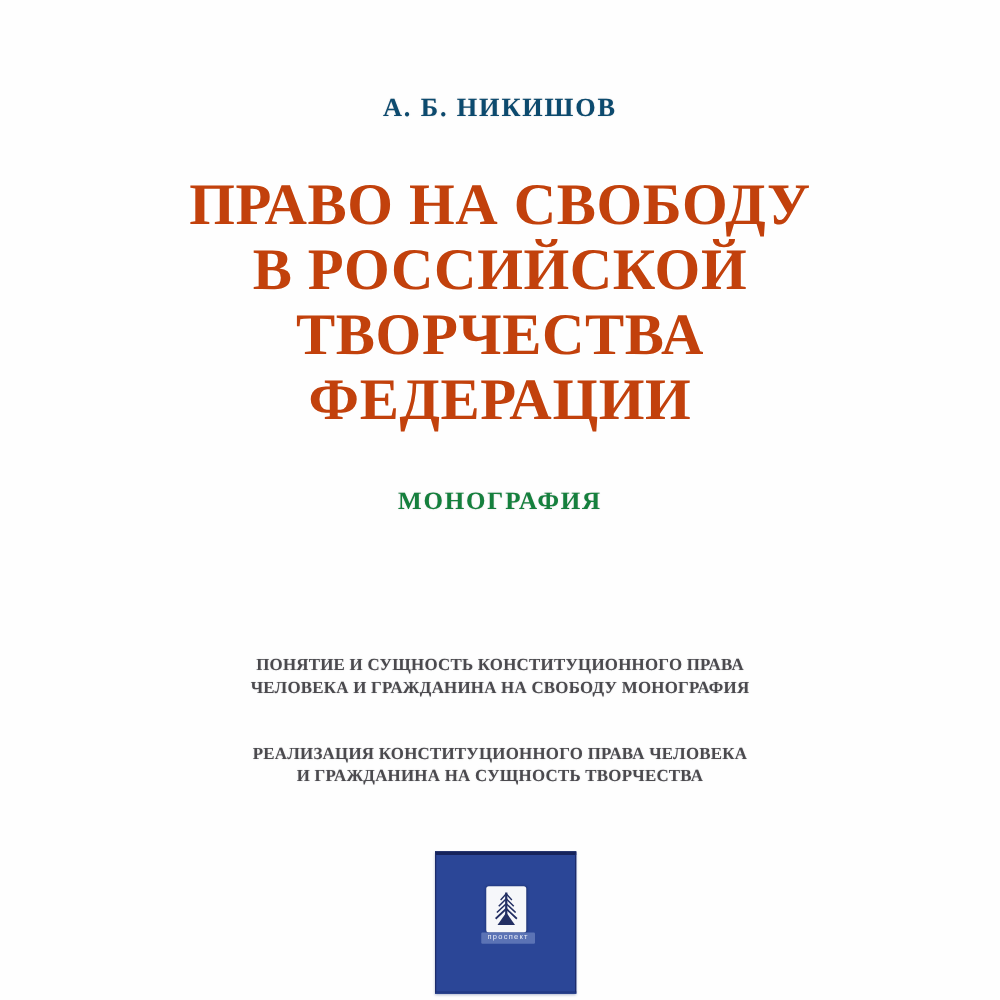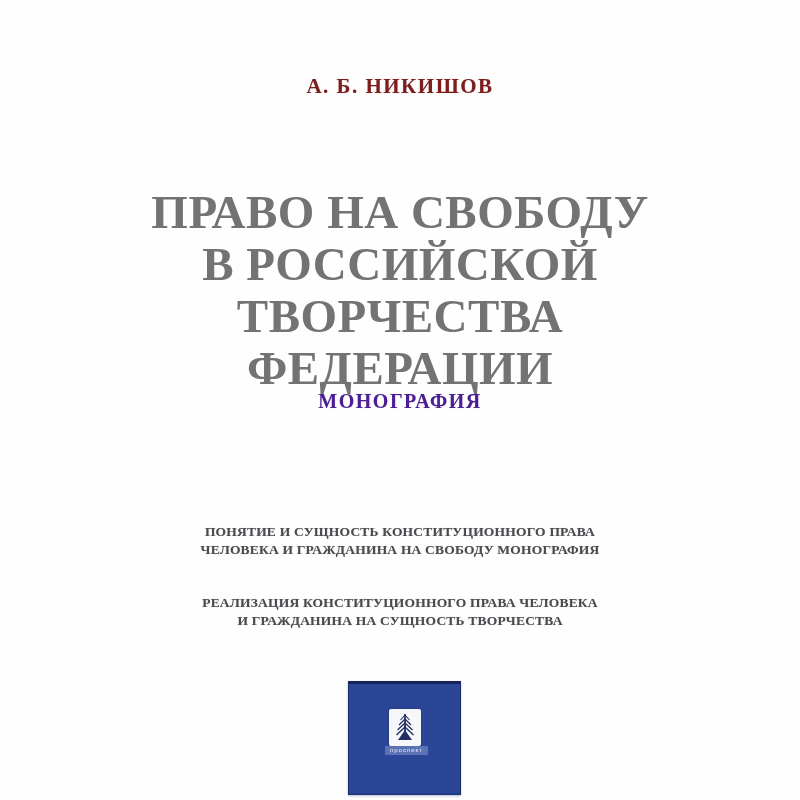--- a/index.html
+++ b/index.html
@@ -21,47 +21,46 @@
     text-align: center;
   }
   .author {
     position: absolute;
     top: 74px;
     left: 0;
     right: 0;
     font-size: 21px;
     font-weight: bold;
     letter-spacing: 1.5px;
-    color: #7f1d1d;
+    color: #0c4a6e;
     text-shadow: 0 0 1px rgba(90,90,100,0.35);
   }
   .title {
     position: absolute;
     top: 138px;
     left: 0;
     right: 0;
     font-size: 47px;
     font-weight: bold;
     line-height: 52px;
     letter-spacing: 0.5px;
-    color: #737373;
-    margin-top: 48px;
+    color: #c2410c;
   }
   .title .line {
     display: block;
   }
   .subtitle {
     position: absolute;
     top: 390px;
     left: 0;
     right: 0;
     font-size: 20px;
     font-weight: bold;
     letter-spacing: 1.5px;
-    color: #4c1d95;
+    color: #15803d;
     text-shadow: 0 0 1px rgba(100,100,110,0.35);
   }
   .topic {
     position: absolute;
     left: 0;
     right: 0;
     font-size: 13.5px;
     font-weight: bold;
     line-height: 17.5px;
     letter-spacing: 0.2px;

